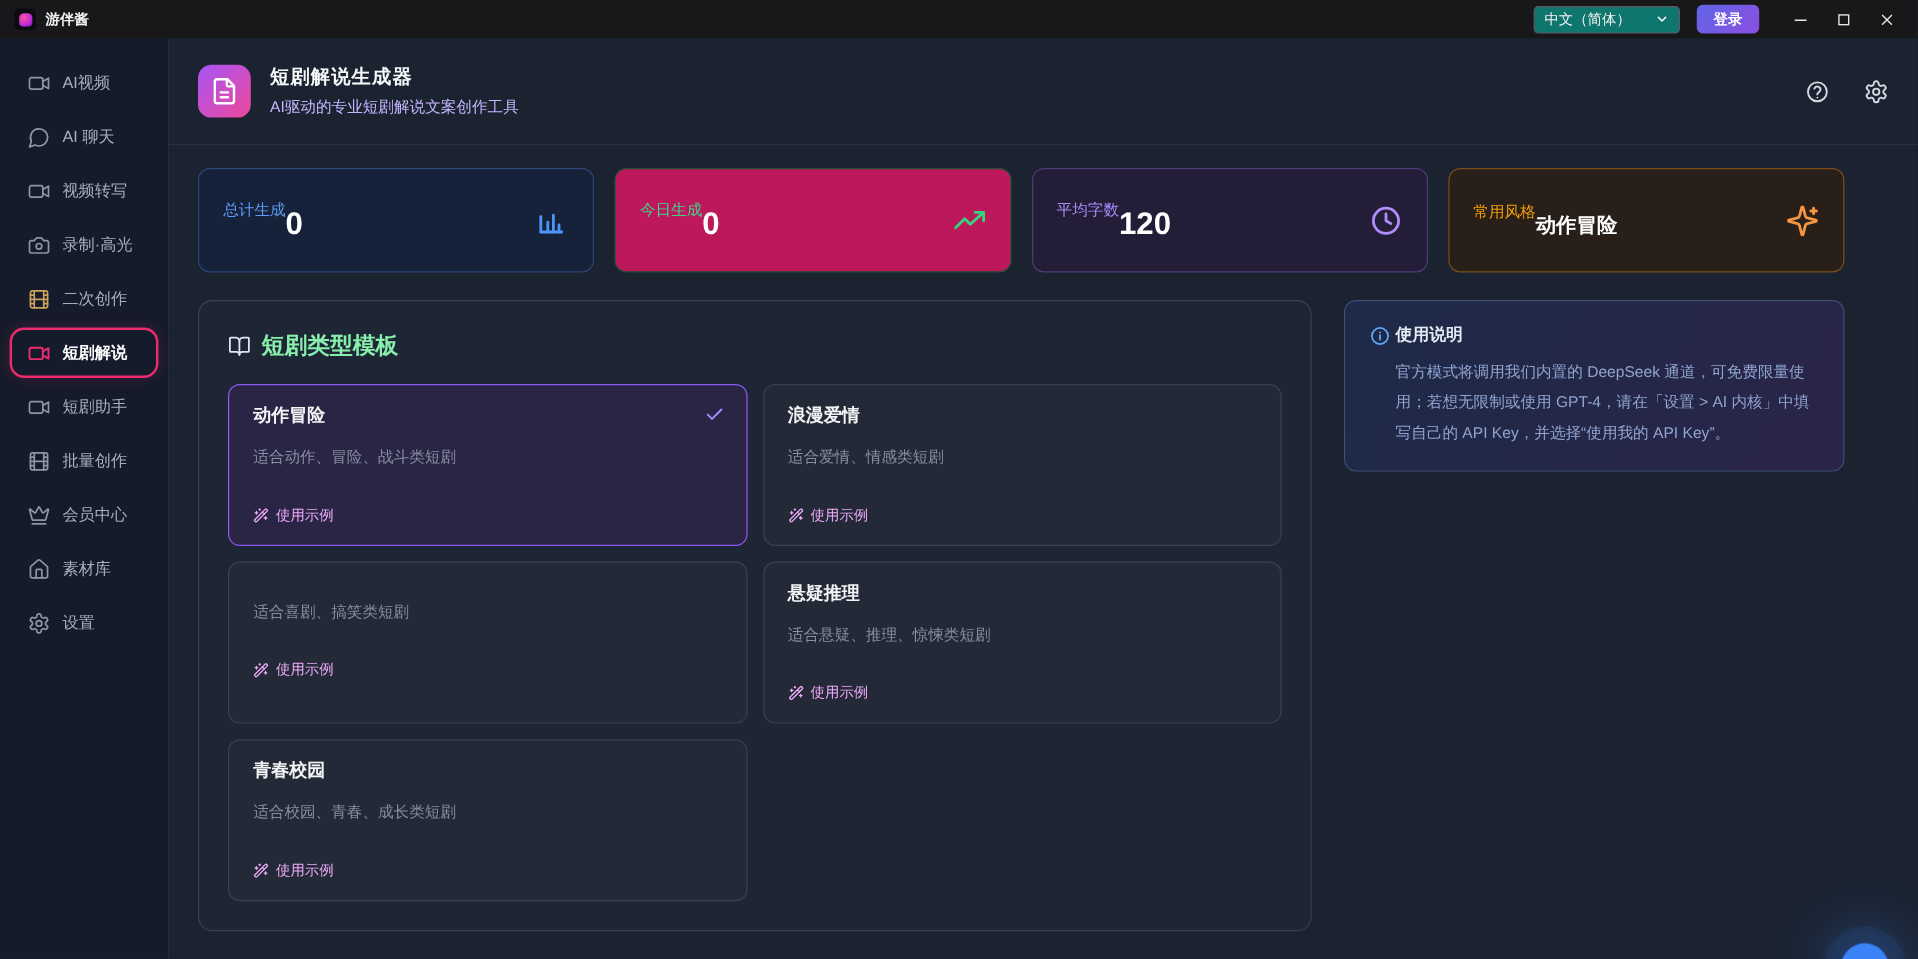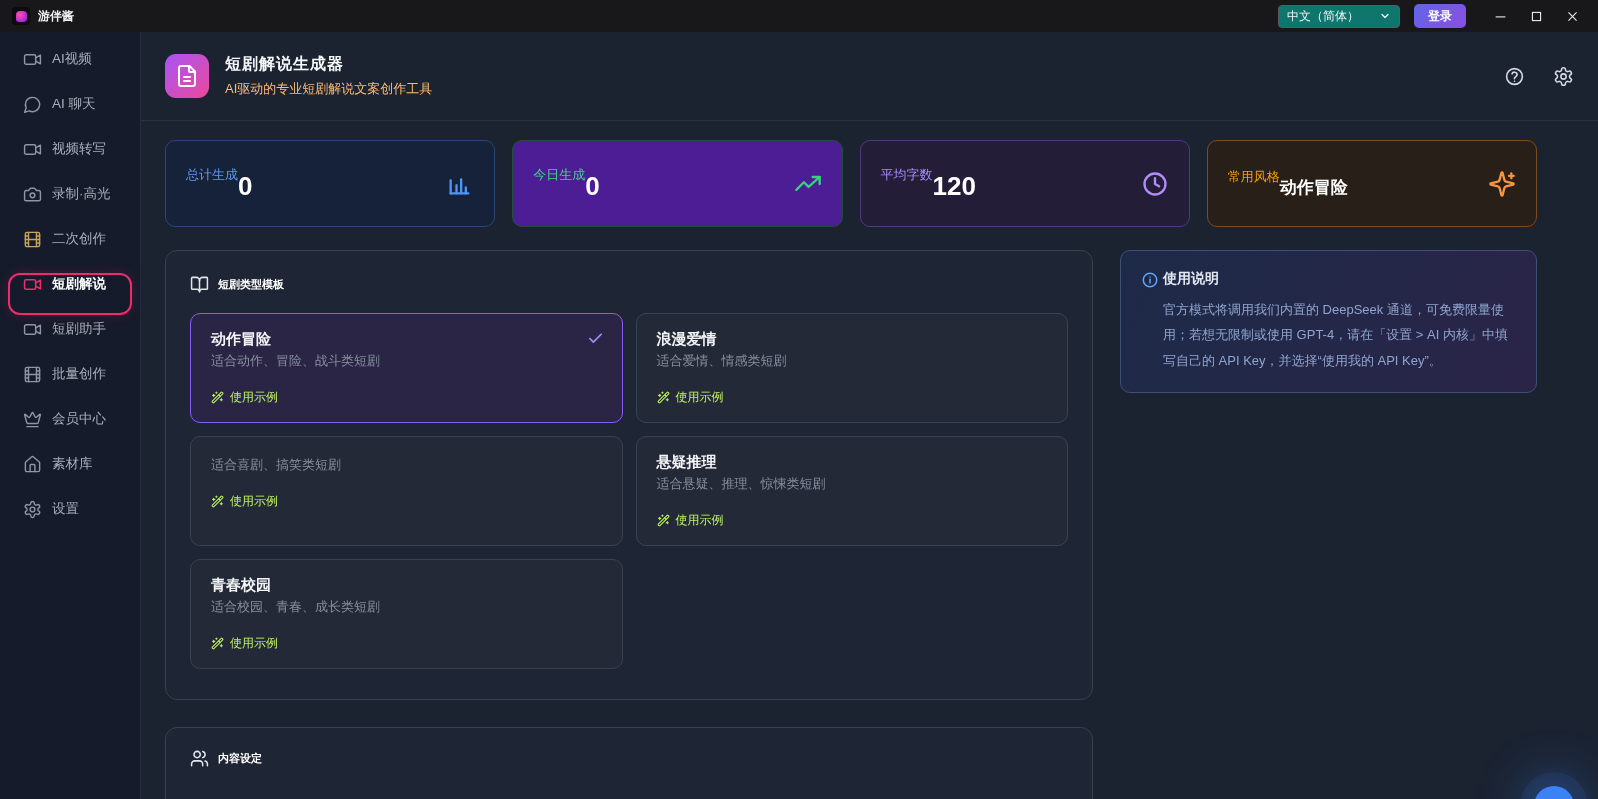--- a/index.html
+++ b/index.html
@@ -17,64 +17,64 @@
   .app-title { font-size:12px; color:#f1f1f3; font-weight:bold; }
   .titlebar-right { margin-left:auto; display:flex; align-items:center; gap:14px; }
   .lang-select { width:122px; height:23px; background:#0f766e; border:1px solid #5a5a62; border-radius:4px; display:flex; align-items:center; justify-content:space-between; padding:0 8px; font-size:12px; color:#f3f3f5; cursor:pointer; }
   .login-btn { min-width:52px; height:24px; border:none; border-radius:5px; background:linear-gradient(135deg,#6065e8,#8a4fe0); color:#fff; font-size:12px; font-weight:bold; cursor:pointer; font-family:inherit; }
   .win-btns { display:flex; align-items:center; gap:8px; margin-left:6px; }
   .win-btn { width:28px; height:24px; display:flex; align-items:center; justify-content:center; color:#e8e8ea; cursor:pointer; }
 
   
   .app { display:flex; height:767px; }
   .sidebar { width:141px; background:#151b2a; border-right:1px solid #242c3e; padding-top:13px; flex-shrink:0; }
-  .side-item { height:42px; margin:3px 8px 0 8px; padding:0 13px; border-radius:12px; display:flex; gap:10px; color:#a8aeba; font-size:13.5px; cursor:pointer; border:2px solid transparent; }
+  .side-item { height:42px; margin:3px 8px 0 8px; padding:0 13px; border-radius:12px; display:flex; align-items:center; gap:10px; color:#a8aeba; font-size:13.5px; cursor:pointer; border:2px solid transparent; }
   .side-item .si-icon { color:#8e95a3; display:flex; }
   .side-item.gold .si-icon { color:#c9a35c; }
   .side-item.active { border-color:#ee2b6d; color:#ffffff; font-weight:bold; box-shadow:0 0 12px rgba(238,43,109,.18); }
   .side-item.active .si-icon { color:#ee2b6d; }
 
   .main { flex:1; display:flex; flex-direction:column; background:#1b2331; position:relative; }
   .main-header { height:89px; display:flex; align-items:center; padding:0 24px; border-bottom:1px solid #2a3140; flex-shrink:0; }
   .header-tile { width:44px; height:44px; border-radius:11px; background:linear-gradient(135deg,#a855f7,#ec4899); display:flex; align-items:center; justify-content:center; color:#fff; margin-right:16px; }
   .header-titles .h-title { font-size:16px; font-weight:bold; color:#f7f8fa; letter-spacing:1px; }
-  .header-titles .h-sub { font-size:13px; color:#fdba74; margin-top:5px; }
+  .header-titles .h-sub { font-size:13px; color:#c4b5fd; margin-top:5px; }
   .header-actions { margin-left:auto; display:flex; align-items:center; gap:28px; color:#d4dae3; }
   .header-actions .hd-icon { cursor:pointer; display:flex; }
 
   .content { flex:1; padding:19px 0 0 24px; overflow:hidden; }
 
   
   .stats-row { width:1372px; display:grid; grid-template-columns:repeat(4,1fr); gap:17px; margin-bottom:23px; }
   .stat-card { height:87px; border-radius:10px; border:1px solid; padding:15px 20px; display:flex; justify-content:space-between; align-items:center; }
   .stat-text { display:flex; flex-direction:row; }
   .stat-label { font-size:13px; }
   .stat-value { font-size:26px; font-weight:bold; color:#ffffff; margin-top:5px; }
   .stat-value.small { font-size:17px; margin-top:8px; }
   .stat-icon { display:flex; }
   .stat-blue   { background:#16213a; border-color:#2b4775; }
   .stat-blue   .stat-label{ color:#5d9bf7; } .stat-blue .stat-icon{ color:#4d94f7; }
-  .stat-green  { background:#4c1d95; border-color:#1f5138; }
+  .stat-green  { background:#be185d; border-color:#1f5138; }
   .stat-green  .stat-label{ color:#3fd68b; } .stat-green .stat-icon{ color:#36d37c; }
   .stat-purple { background:#231d37; border-color:#4e3b79; }
   .stat-purple .stat-label{ color:#a78bfa; } .stat-purple .stat-icon{ color:#b18cfa; }
   .stat-orange { background:#281f18; border-color:#7d4e1d; }
   .stat-orange .stat-label{ color:#f59e0b; } .stat-orange .stat-icon{ color:#f59542; }
 
   
   .columns { width:1372px; display:flex; gap:27px; align-items:flex-start; }
   .templates-panel { width:928px; min-height:450px; background:#1e2534; border:1px solid #39414f; border-radius:12px; padding:24px; }
-  .section-title { display:flex; align-items:center; gap:9px; font-size:11px; font-weight:bold; color:#ffffff; }
+  .section-title { display:flex; align-items:center; gap:9px; font-size:19px; font-weight:bold; color:#86efac; }
   .section-title .st-icon { color:#e2e6ec; display:flex; }
   .tpl-grid { margin-top:19px; display:grid; grid-template-columns:repeat(2,1fr); gap:13px; }
   .tpl-card { position:relative; min-height:107px; background:#232936; border:1px solid #3a4252; border-radius:10px; padding:16px 20px; cursor:pointer; }
   .tpl-card.selected { background:#2a2545; border-color:#8b5cf6; }
   .tpl-name { font-size:15px; font-weight:bold; color:#f3f4f6; }
-  .tpl-desc { font-size:13px; color:#868e9f; margin-top:3px; }
-  .tpl-link { margin-top:19px; display:flex; align-items:center; gap:6px; font-size:12px; color:#bef264; cursor:pointer; width:max-content;justify-content:center; }
+  .tpl-desc { font-size:13px; color:#868e9f; margin-top:16px; }
+  .tpl-link { margin-top:31px; display:flex; align-items:center; gap:6px; font-size:12px; color:#f0abfc; cursor:pointer; width:max-content;justify-content:center; }
   .tpl-check { position:absolute; top:16px; right:18px; color:#a78bfa; }
 
   .notice-panel { width:417px; min-height:140px; background:linear-gradient(120deg,#1d2a48,#2a2448); border:1px solid #3e4e78; border-radius:10px; padding:19px 20px; display:flex; gap:4px; }
   .notice-icon { color:#60a5fa; flex-shrink:0; margin-top:1px; }
   .notice-title { font-size:14px; font-weight:bold; color:#e4eaf4; }
   .notice-body { font-size:13px; color:#8fa5cf; line-height:1.95; margin-top:9px; }
 
   .bottom-card { width:928px; height:110px; margin-top:27px; background:#1e2534; border:1px solid #39414f; border-radius:12px; padding:21px 24px; }
 
   

